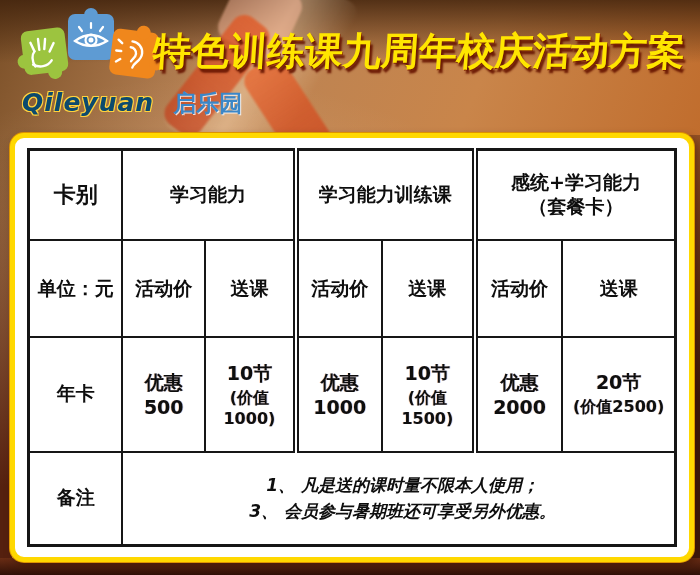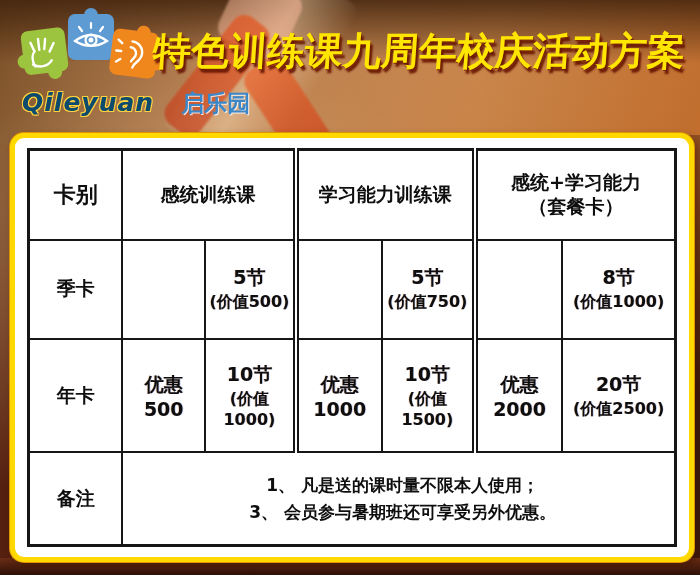--- a/index.html
+++ b/index.html
@@ -26,21 +26,21 @@
     background:rgba(255,190,160,.5);}
 
   .header{position:absolute;left:0;top:0;width:700px;height:133px;z-index:3;}
   .logo-svg{position:absolute;left:10px;top:8px;}
   .brand-line{position:absolute;left:22px;top:88px;white-space:nowrap;}
   .brand-en{
     font-size:25px;font-weight:bold;font-style:italic;color:#0c4a6e;letter-spacing:1px;
     text-shadow:1px 1px 0 #ffd23e,-1px 1px 0 #ffd23e,1px -1px 0 #ffd23e,-1px -1px 0 #ffd23e;
   }
   .brand-cn{
-    font-size:23px;font-weight:bold;color:#3b87c8;margin-left:22px;
+    font-size:23px;font-weight:bold;color:#3b87c8;margin-left:14px;
     text-shadow:1px 1px 0 rgba(255,255,255,.8);
   }
   .poster-title{
     position:absolute;left:153px;top:30px;width:545px;margin:0;
     font-size:38px;line-height:1.15;font-weight:900;letter-spacing:0px;
     color:#ffe600;transform:skewX(-4deg);
     text-shadow:3px 4px 2px rgba(104,22,2,.95), 1px 1px 0 #8c2d05;
     white-space:nowrap;
   }
 
@@ -64,21 +64,21 @@
   .r-body{height:64px;}
   .r-notes{height:60px;}
   .card-type-header{font-size:22px;}
   .group-label{font-size:19px;line-height:1.25;}
   .sub-label{font-size:19px;}
   .card-label{font-size:19px;}
   .price-cell,.gift-count{font-size:19px;
     text-shadow:0.7px 0 0 rgba(30,80,220,.28), -0.7px 0 0 rgba(255,120,0,.28);}
   .gift-value{font-size:16px;margin-top:1px;
     text-shadow:0.7px 0 0 rgba(30,80,220,.28), -0.7px 0 0 rgba(255,120,0,.28);}
-  .notes-cell{text-align:center;padding-left:10px !important;}
+  .notes-cell{text-align:center;padding-left:10px !important;font-style:italic;}
   .notes-line{font-size:17px;line-height:1.55;}
 </style>
 </head>
 <body>
 
 <div class="bg-layer ribbon ribbon-light"></div>
 <div class="bg-layer ribbon ribbon-pink"></div>
 <div class="bg-layer ribbon ribbon-red-a"></div>
 <div class="bg-layer ribbon ribbon-red-b"></div>
 <div class="bg-layer edge-left"></div>
@@ -143,46 +143,37 @@
         <col style="width:12.8%">
         <col style="width:14.0%">
       <col style="width:13.3%">
         <col style="width:14.4%">
         <col style="width:13.5%">
         <col style="width:17.5%">
     </colgroup>
     <tbody>
         <tr class="r-head">
       <th class="card-type-header">卡别</th>
-      <th colspan="2" class="group-label">感统训练课</th>
+      <th colspan="2" class="group-label">学习能力</th>
       <th colspan="2" class="group-label gsep">学习能力训练课</th>
       <th colspan="2" class="group-label gsep">
         <div>感统+学习能力</div>
         <div>（套餐卡）</div>
       </th>
     </tr>
-
-    <tr class="r-body">
-      <td class="card-label">季卡</td>
-      <td class="price-cell"></td>
-      <td>
-        <div class="gift-count">5节</div>
-        <div class="gift-value">(价值500)</div>
-      </td>
-      <td class="price-cell gsep"></td>
-      <td>
-        <div class="gift-count">5节</div>
-        <div class="gift-value">(价值750)</div>
-      </td>
-      <td class="price-cell gsep"></td>
-      <td>
-        <div class="gift-count">8节</div>
-        <div class="gift-value">(价值1000)</div>
-      </td>
-    </tr>
+    <tr class="r-sub">
+      <td class="sub-label">单位：元</td>
+      <td class="sub-label">活动价</td>
+      <td class="sub-label">送课</td>
+      <td class="sub-label gsep">活动价</td>
+      <td class="sub-label">送课</td>
+      <td class="sub-label gsep">活动价</td>
+      <td class="sub-label">送课</td>
+    </tr>
+
 
 
     <tr class="r-body">
       <td class="card-label">年卡</td>
       <td class="price-cell">优惠500</td>
       <td>
         <div class="gift-count">10节</div>
         <div class="gift-value">(价值1000)</div>
       </td>
       <td class="price-cell gsep">优惠1000</td>

